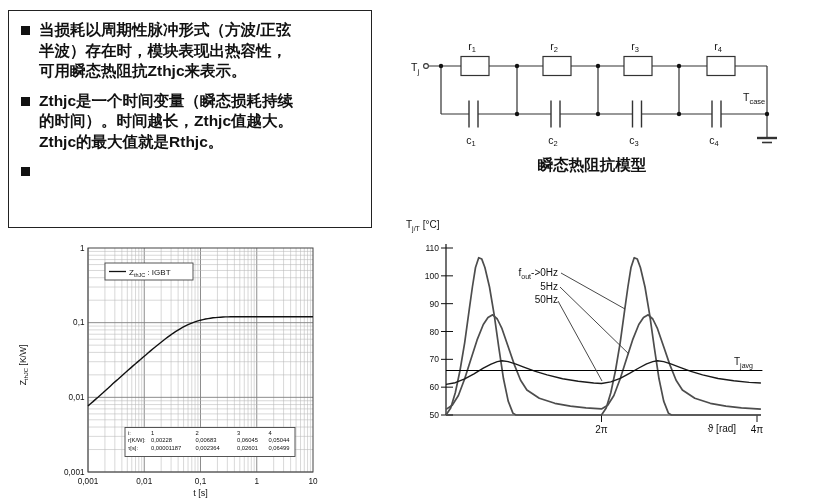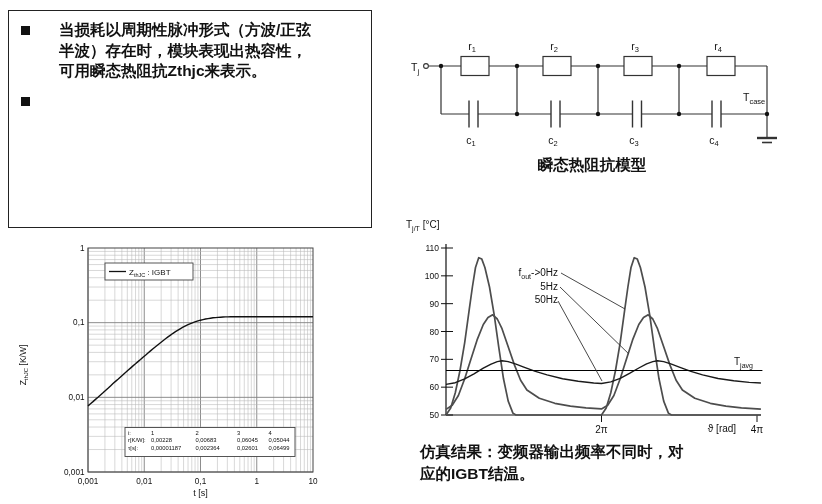--- a/index.html
+++ b/index.html
@@ -1,41 +1,45 @@
 <!DOCTYPE html>
 <html><head>
 <meta charset="utf-8">
 <style>
   html,body{margin:0;padding:0;background:#fff;}
   .canvas{position:relative;width:822px;height:504px;background:#ffffff;overflow:hidden;
           font-family:"Liberation Sans","DejaVu Sans",sans-serif;color:#111;}
   
   .bullets-box{position:absolute;left:8px;top:10px;width:364px;height:218px;border:1.5px solid #222;
                box-sizing:border-box;padding:9px 10px 6px 12px;background:#fff;}
-  .bullet-item{display:flex;margin-bottom:9px;gap:20px;}
+  .bullet-item{display:flex;margin-bottom:9px;}
   .bullet-square{flex:0 0 auto;width:9px;height:9px;background:#111;margin:6px 9px 0 0;}
   .bullet-text{font-size:15.5px;font-weight:bold;line-height:20.5px;white-space:nowrap;}
   .sim-caption{position:absolute;left:420px;top:441px;width:392px;font-size:15.5px;font-weight:bold;
                line-height:22px;white-space:nowrap;}
   
   svg text{font-family:"Liberation Sans","DejaVu Sans",sans-serif;fill:#111;}
   .clabel{font-size:10.5px;}
   .sub{font-size:7.5px;}
   .circ-title{font-size:15.5px;font-weight:bold;}
   .chart-svg{position:absolute;}
 </style>
 </head>
 <body>
 
 <div class="canvas">
 
   <div class="bullets-box">
     <div class="bullet-item">
       <span class="bullet-square"></span>
       <div class="bullet-text">当损耗以周期性脉冲形式（方波/正弦<br>半波）存在时，模块表现出热容性，<br>可用瞬态热阻抗Zthjc来表示。</div>
+    </div>
+    <div class="bullet-item">
+      <span class="bullet-square"></span>
+      <div class="bullet-text">Zthjc是一个时间变量（瞬态损耗持续<br>的时间）。时间越长，Zthjc值越大。<br>Zthjc的最大值就是Rthjc。</div>
     </div>
     <div class="bullet-item">
       <span class="bullet-square"></span>
     </div>
   </div>
 
   <svg class="chart-svg" style="left:405px;top:0;" width="410" height="185" viewBox="405 0 410 185">
     <g stroke="#333" stroke-width="1.2" fill="none">
       <path d="M428.5,66 H461 M489,66 H543 M571,66 H624 M652,66 H707 M735,66 H767"></path>
       <path d="M441,66 V114 M517,66 V114 M598,66 V114 M679,66 V114 M767,66 V114"></path>
@@ -217,15 +221,14 @@
       <polyline points="46.0,162.5 362.4,162.5" fill="none" stroke="#000" stroke-width="1.1" stroke-linejoin="round"></polyline>
       <text x="158" y="68" text-anchor="end"><tspan font-size="10">f</tspan><tspan font-size="7" dy="2.66">out</tspan><tspan font-size="10" dy="-2.66">-&gt;0Hz</tspan></text>
       <text x="158" y="81.5" text-anchor="end"><tspan font-size="10" dy="0">5Hz</tspan></text>
       <text x="158" y="95" text-anchor="end"><tspan font-size="10" dy="0">50Hz</tspan></text>
       <line x1="161" y1="65" x2="225" y2="101" stroke="#333" stroke-width="0.9"></line>
       <line x1="160" y1="79" x2="228.7" y2="145.8" stroke="#333" stroke-width="0.9"></line>
       <line x1="158" y1="93" x2="202" y2="173" stroke="#333" stroke-width="0.9"></line>
       <text x="334" y="157"><tspan font-size="10">T</tspan><tspan font-size="7" dy="2.66">javg</tspan></text>
     </svg>
 
-  <div class="sim-caption">仿真结果：变频器输出频率不同时，对<br>应的IGBT结温。</div>
 
 </div>
 
 </body></html>

